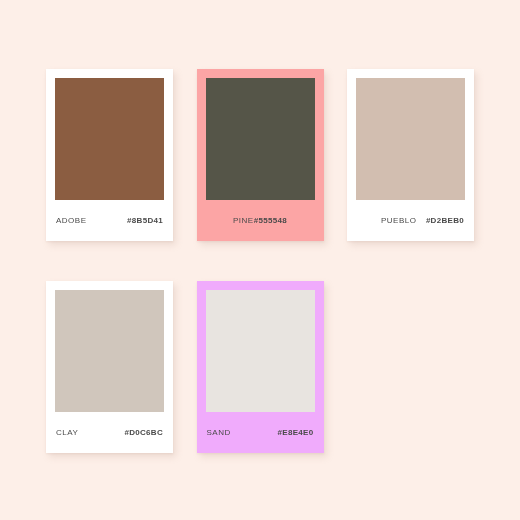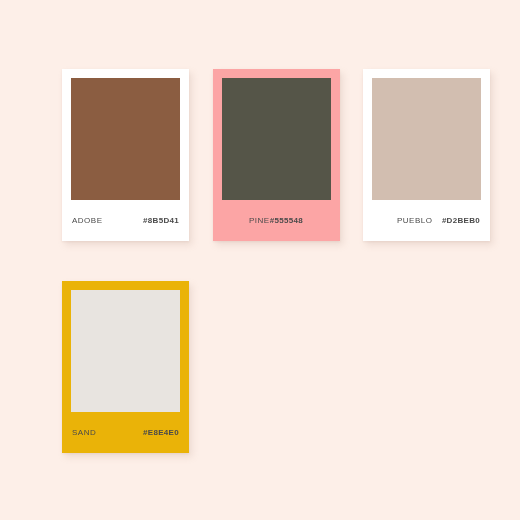--- a/index.html
+++ b/index.html
@@ -18,21 +18,21 @@
   #palette-board {
     position: relative;
     width: 520px;
     height: 520px;
     background: #fdefe8;
     box-sizing: border-box;
   }
 
   #swatch-grid {
     position: absolute;
-    left: 62px;
+    left: 46px;
     top: 69px;
     width: 428px;
     height: 384px;
     display: grid;
     grid-template-columns: repeat(3, 127px);
     grid-template-rows: repeat(2, 172px);
     column-gap: 23.5px;
     row-gap: 40px;
   }
 
@@ -106,22 +106,29 @@
 
 
     <div class="swatch-card" style="background-color: rgb(255, 255, 255);">
       <div class="swatch-chip" style="background-color: rgb(210, 190, 176);"></div>
       <div class="swatch-caption">
         <span class="swatch-name" style="color: rgb(74, 74, 74); padding-left: 24px;">PUEBLO</span>
         <span class="swatch-hex" style="color: rgb(74, 74, 74);">#D2BEB0</span>
       </div>
     </div>
 
+    <div class="swatch-card" style="background-color: rgb(255, 255, 255);">
+      <div class="swatch-chip" style="background-color: rgb(208, 198, 188);"></div>
+      <div class="swatch-caption">
+        <span class="swatch-name" style="color: rgb(74, 74, 74);">CLAY</span>
+        <span class="swatch-hex" style="color: rgb(74, 74, 74);">#D0C6BC</span>
+      </div>
+    </div>
 
-    <div class="swatch-card" style="background-color: #eab308;">
+    <div class="swatch-card" style="background-color: #f0abfc;">
       <div class="swatch-chip" style="background-color: rgb(232, 228, 224);"></div>
       <div class="swatch-caption">
         <span class="swatch-name" style="color: rgb(74, 74, 74);">SAND</span>
         <span class="swatch-hex" style="color: rgb(74, 74, 74);">#E8E4E0</span>
       </div>
     </div>
 
   </div>
 </div>
 

